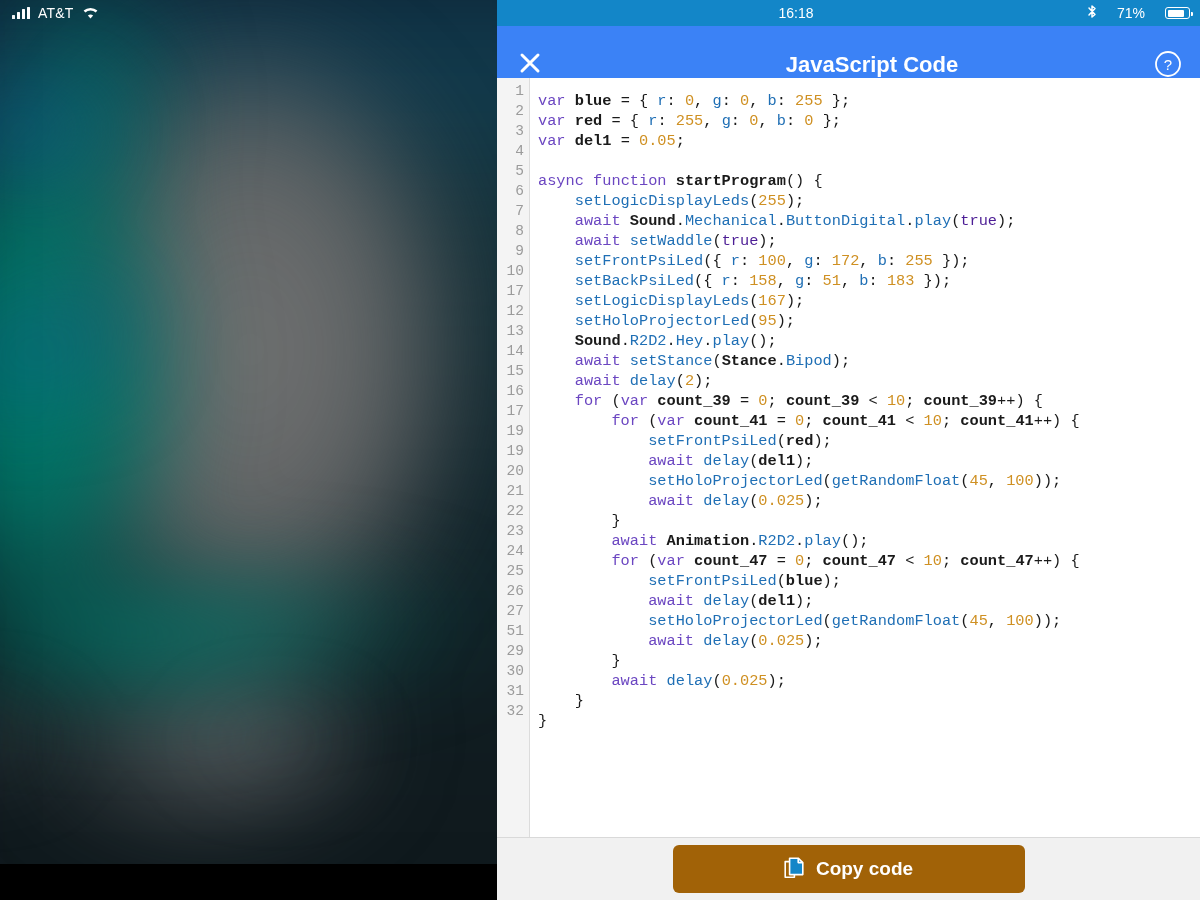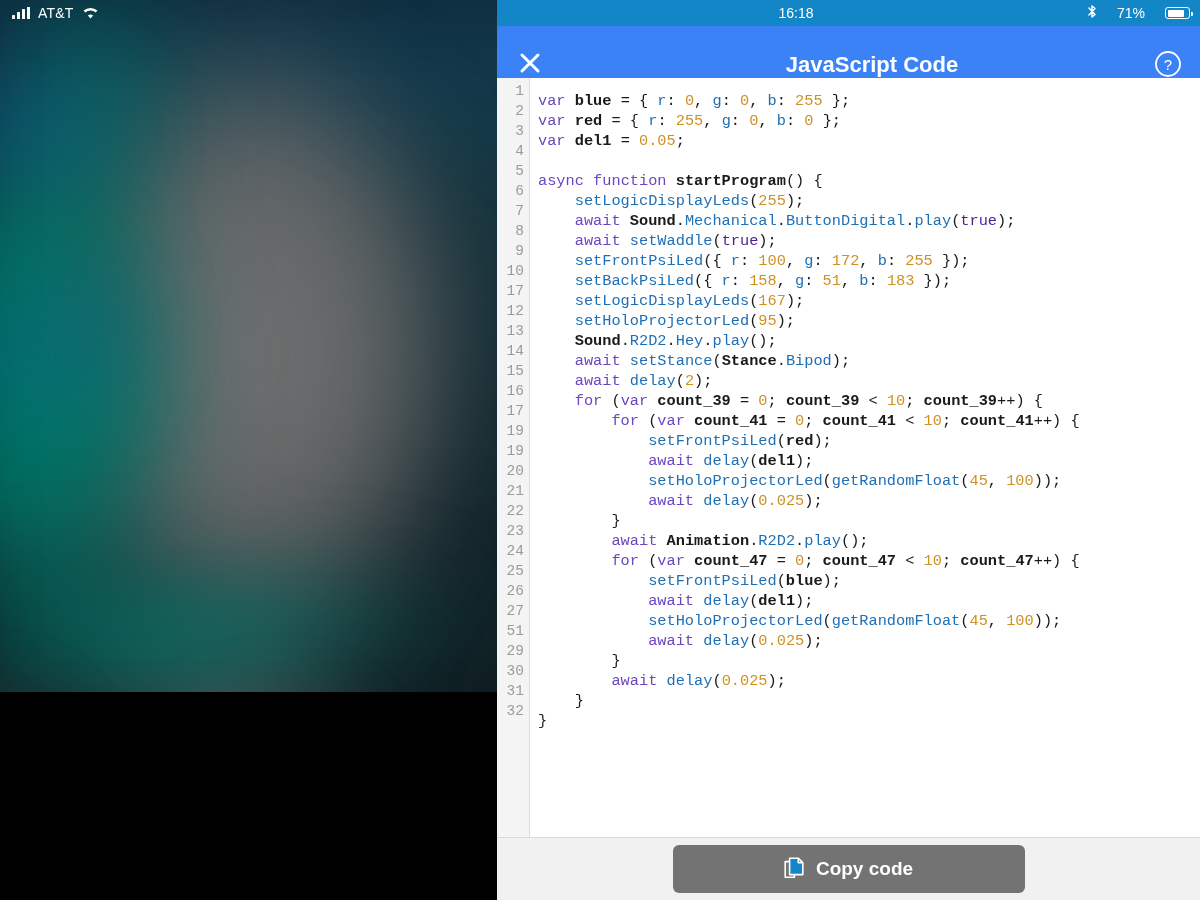--- a/index.html
+++ b/index.html
@@ -14,21 +14,21 @@
     position: relative;
     width: 1200px;
     height: 900px;
     overflow: hidden;
   }
 
   
   #left-pane {
     position: absolute;
     left: 0; top: 0;
-    width: 497px; height: 692px;
+    width: 497px; height: 864px;
     overflow: hidden;
     background: #1b1d1f;
   }
   .blurlayer {
     position: absolute;
     inset: -120px;
     filter: blur(46px);
   }
   #bg-base {
     background:
@@ -209,21 +209,21 @@
   #footer {
     position: absolute;
     left: 0; right: 0; bottom: 0;
     height: 62px;
     background: #f1f1f1;
     border-top: 1px solid #d9d9d9;
     display: flex; align-items: center; justify-content: center;
   }
   #copy-code-button {
     width: 352px; height: 48px;
-    background: #737373;
+    background: #a16207;
     border-radius: 6px;
     color: #fff;
     display: flex; align-items: center; justify-content: center;
     gap: 10px;
     font-size: 19px;
     font-weight: bold;
     cursor: pointer;
     border: none;
     font-family: "Liberation Sans", sans-serif;
   }

